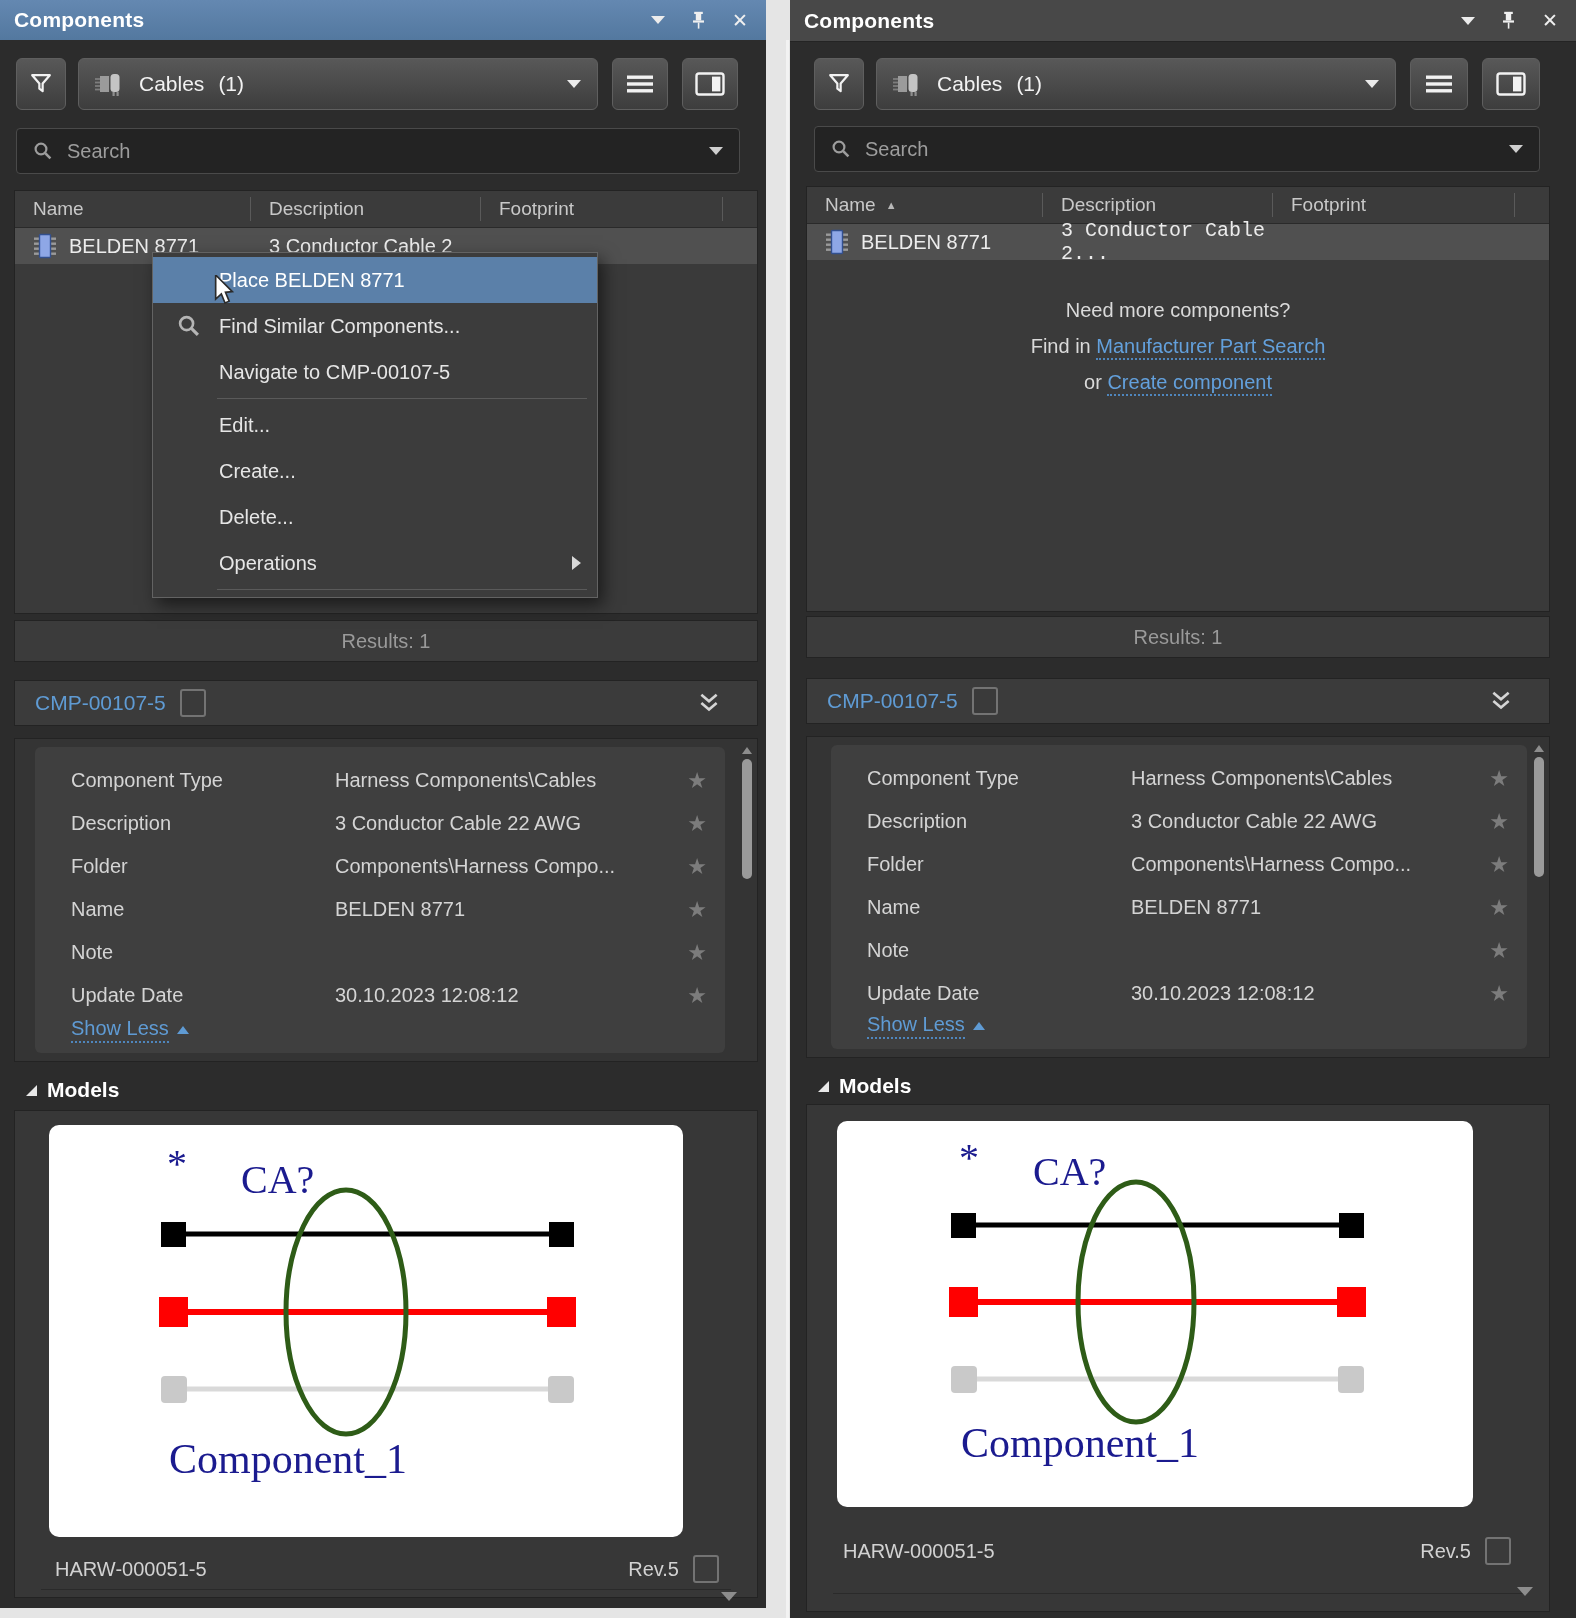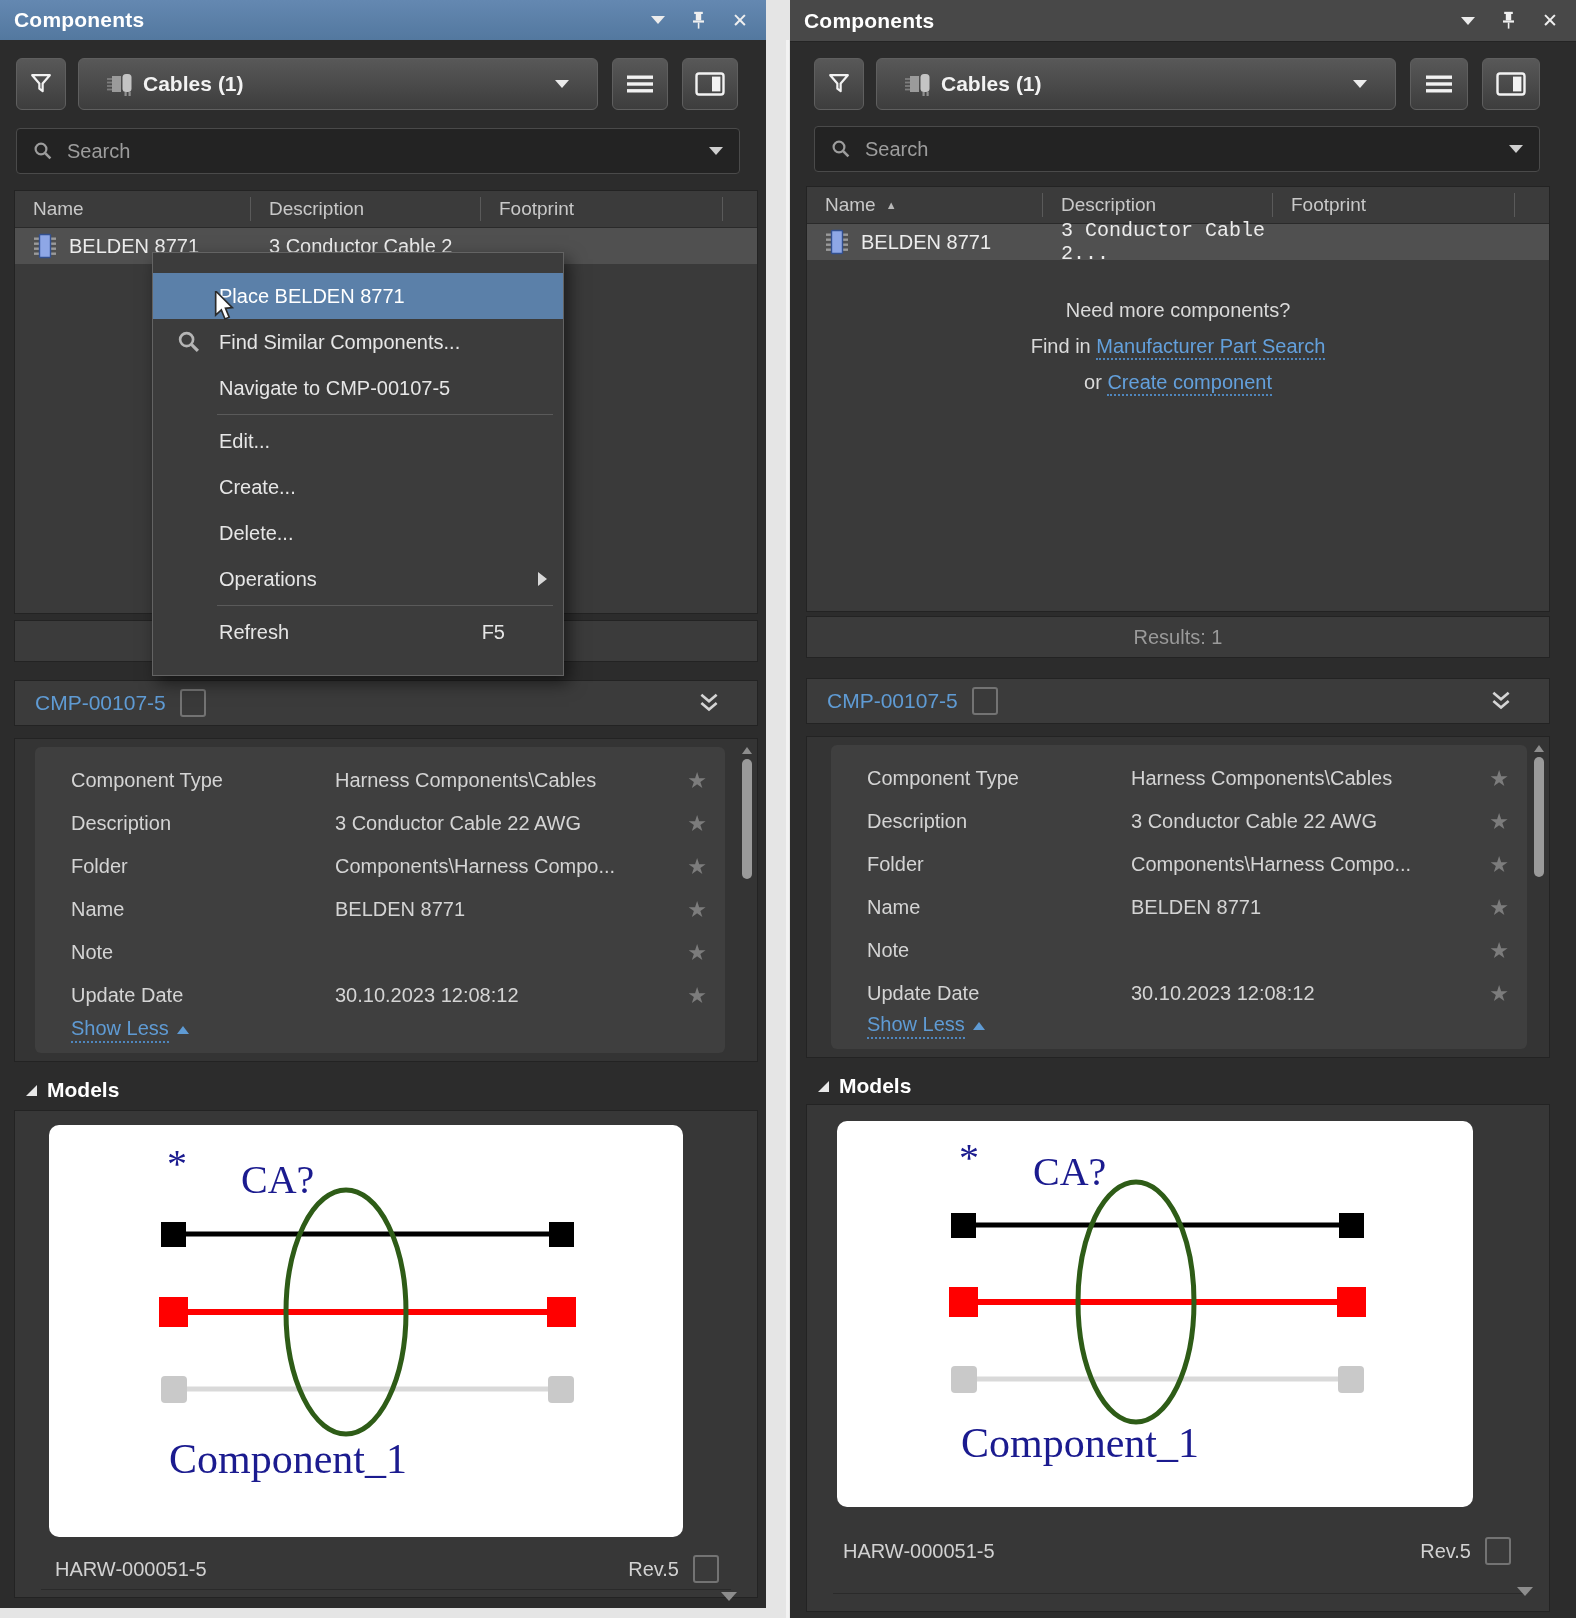--- a/index.html
+++ b/index.html
@@ -10,21 +10,21 @@
   .titlebar{position:absolute;left:0;right:0;top:0;display:flex;align-items:center;padding:0 14px;box-sizing:border-box;}
   .titlebar.active{height:40px;background:linear-gradient(#6488b1,#53789f);}
   .titlebar.inactive{height:42px;background:#484848;border-bottom:1px solid #242424;}
   .titlebar .t{font-size:21px;font-weight:bold;color:#ffffff;letter-spacing:.2px;}
   .tb-icons{margin-left:auto;display:flex;align-items:center;gap:26px;padding-right:4px;}
   .caret{width:0;height:0;border-left:7px solid transparent;border-right:7px solid transparent;border-top:8px solid #ececec;}
   .caret.gray{border-top-color:#cfcfcf;}
   .xicon{color:#f0f0f0;font-size:19px;font-weight:bold;line-height:1;}
 
   .btn{position:absolute;background:linear-gradient(#585858,#3d3d3d);border:1px solid #5f5f5f;border-radius:6px;display:flex;align-items:center;box-sizing:border-box;justify-content:center;}
-  .dropdown{justify-content:flex-start;padding:0 28px;gap:6px;font-weight:bold;}
+  .dropdown{justify-content:flex-start;padding:0 16px;gap:14px;}
   .dropdown .dd-caret{margin-left:auto;}
   .dd-label{font-size:21px;color:#f2f2f2;}
   .dd-count{font-size:21px;color:#f2f2f2;}
 
   .search{position:absolute;background:#232323;border:1px solid #4a4a4a;border-radius:4px;display:flex;align-items:center;padding:0 16px;box-sizing:border-box;gap:12px;}
   .search input{flex:1;background:transparent;border:none;outline:none;color:#dddddd;font-size:20px;font-family:inherit;}
   .search input::placeholder{color:#9d9d9d;}
 
   .box{position:absolute;background:#3a3a3a;border:1px solid #232323;box-sizing:border-box;}
   .list-header{display:flex;align-items:center;height:36px;background:#3b3b3b;border-bottom:1px solid #2a2a2a;color:#c8c8c8;font-size:19px;}
@@ -53,21 +53,21 @@
 
   .models-label{position:absolute;display:flex;align-items:center;gap:10px;color:#ffffff;font-size:21px;font-weight:bold;}
   .exp-tri{width:0;height:0;border-left:11px solid transparent;border-bottom:11px solid #e8e8e8;}
 
   .model-card{position:absolute;background:#ffffff;border-radius:10px;}
   .footer-row{position:absolute;display:flex;align-items:center;font-size:20px;color:#d2d2d2;}
   .footer-row .rev{margin-left:auto;margin-right:14px;}
   .scroll-down{position:absolute;width:0;height:0;border-left:8px solid transparent;border-right:8px solid transparent;border-top:9px solid #8d8d8d;}
   .hsep{position:absolute;height:1px;background:#2a2a2a;}
 
-  .ctx{position:absolute;width:412px;background:#3c3c3c;border:1px solid #636363;box-shadow:5px 7px 16px rgba(0,0,0,.55);z-index:9;padding:20px 0;box-sizing:border-box;}
+  .ctx{position:absolute;width:446px;background:#3c3c3c;border:1px solid #636363;box-shadow:5px 7px 16px rgba(0,0,0,.55);z-index:9;padding:4px 0;box-sizing:border-box;}
   .ctx-item{height:46px;display:flex;align-items:center;padding-left:66px;font-size:20px;color:#e6e6e6;position:relative;}
   .ctx-item.hl{background:#5b80a9;color:#ffffff;}
   .ctx-sep{height:1px;background:#5a5a5a;margin:3px 10px 3px 64px;}
   .ctx-icon{position:absolute;left:24px;top:11px;}
   .ctx-shortcut{margin-left:auto;padding-right:58px;}
   .ctx-arrow{position:absolute;right:16px;top:16px;width:0;height:0;border-top:7px solid transparent;border-bottom:7px solid transparent;border-left:9px solid #d8d8d8;}
 
   .empty-state{position:absolute;left:0;right:0;text-align:center;font-size:20px;color:#dadada;}
   .linky{color:#63a0dc;border-bottom:2px dotted #4f86bd;padding-bottom:1px;}
 
@@ -283,24 +283,20 @@
           <span>Create...</span>
         </div>
       <div class="ctx-item">
           <span>Delete...</span>
         </div>
       <div class="ctx-item">
         <span>Operations</span>
         <span class="ctx-arrow"></span>
       </div>
       <div class="ctx-sep"></div>
-      <div class="ctx-item">
-        <span>Refresh</span>
-        <span class="ctx-shortcut">F5</span>
-      </div>
     </div>
   </div>
 
   <div class="splitter" style="left:786px;top:40px;width:3px;height:1578px;"></div>
 
   <div class="panel" style="left:790px;top:0;width:786px;height:1618px;">
 
     <div class="titlebar inactive">
       <span class="t">Components</span>
       <span class="tb-icons">

